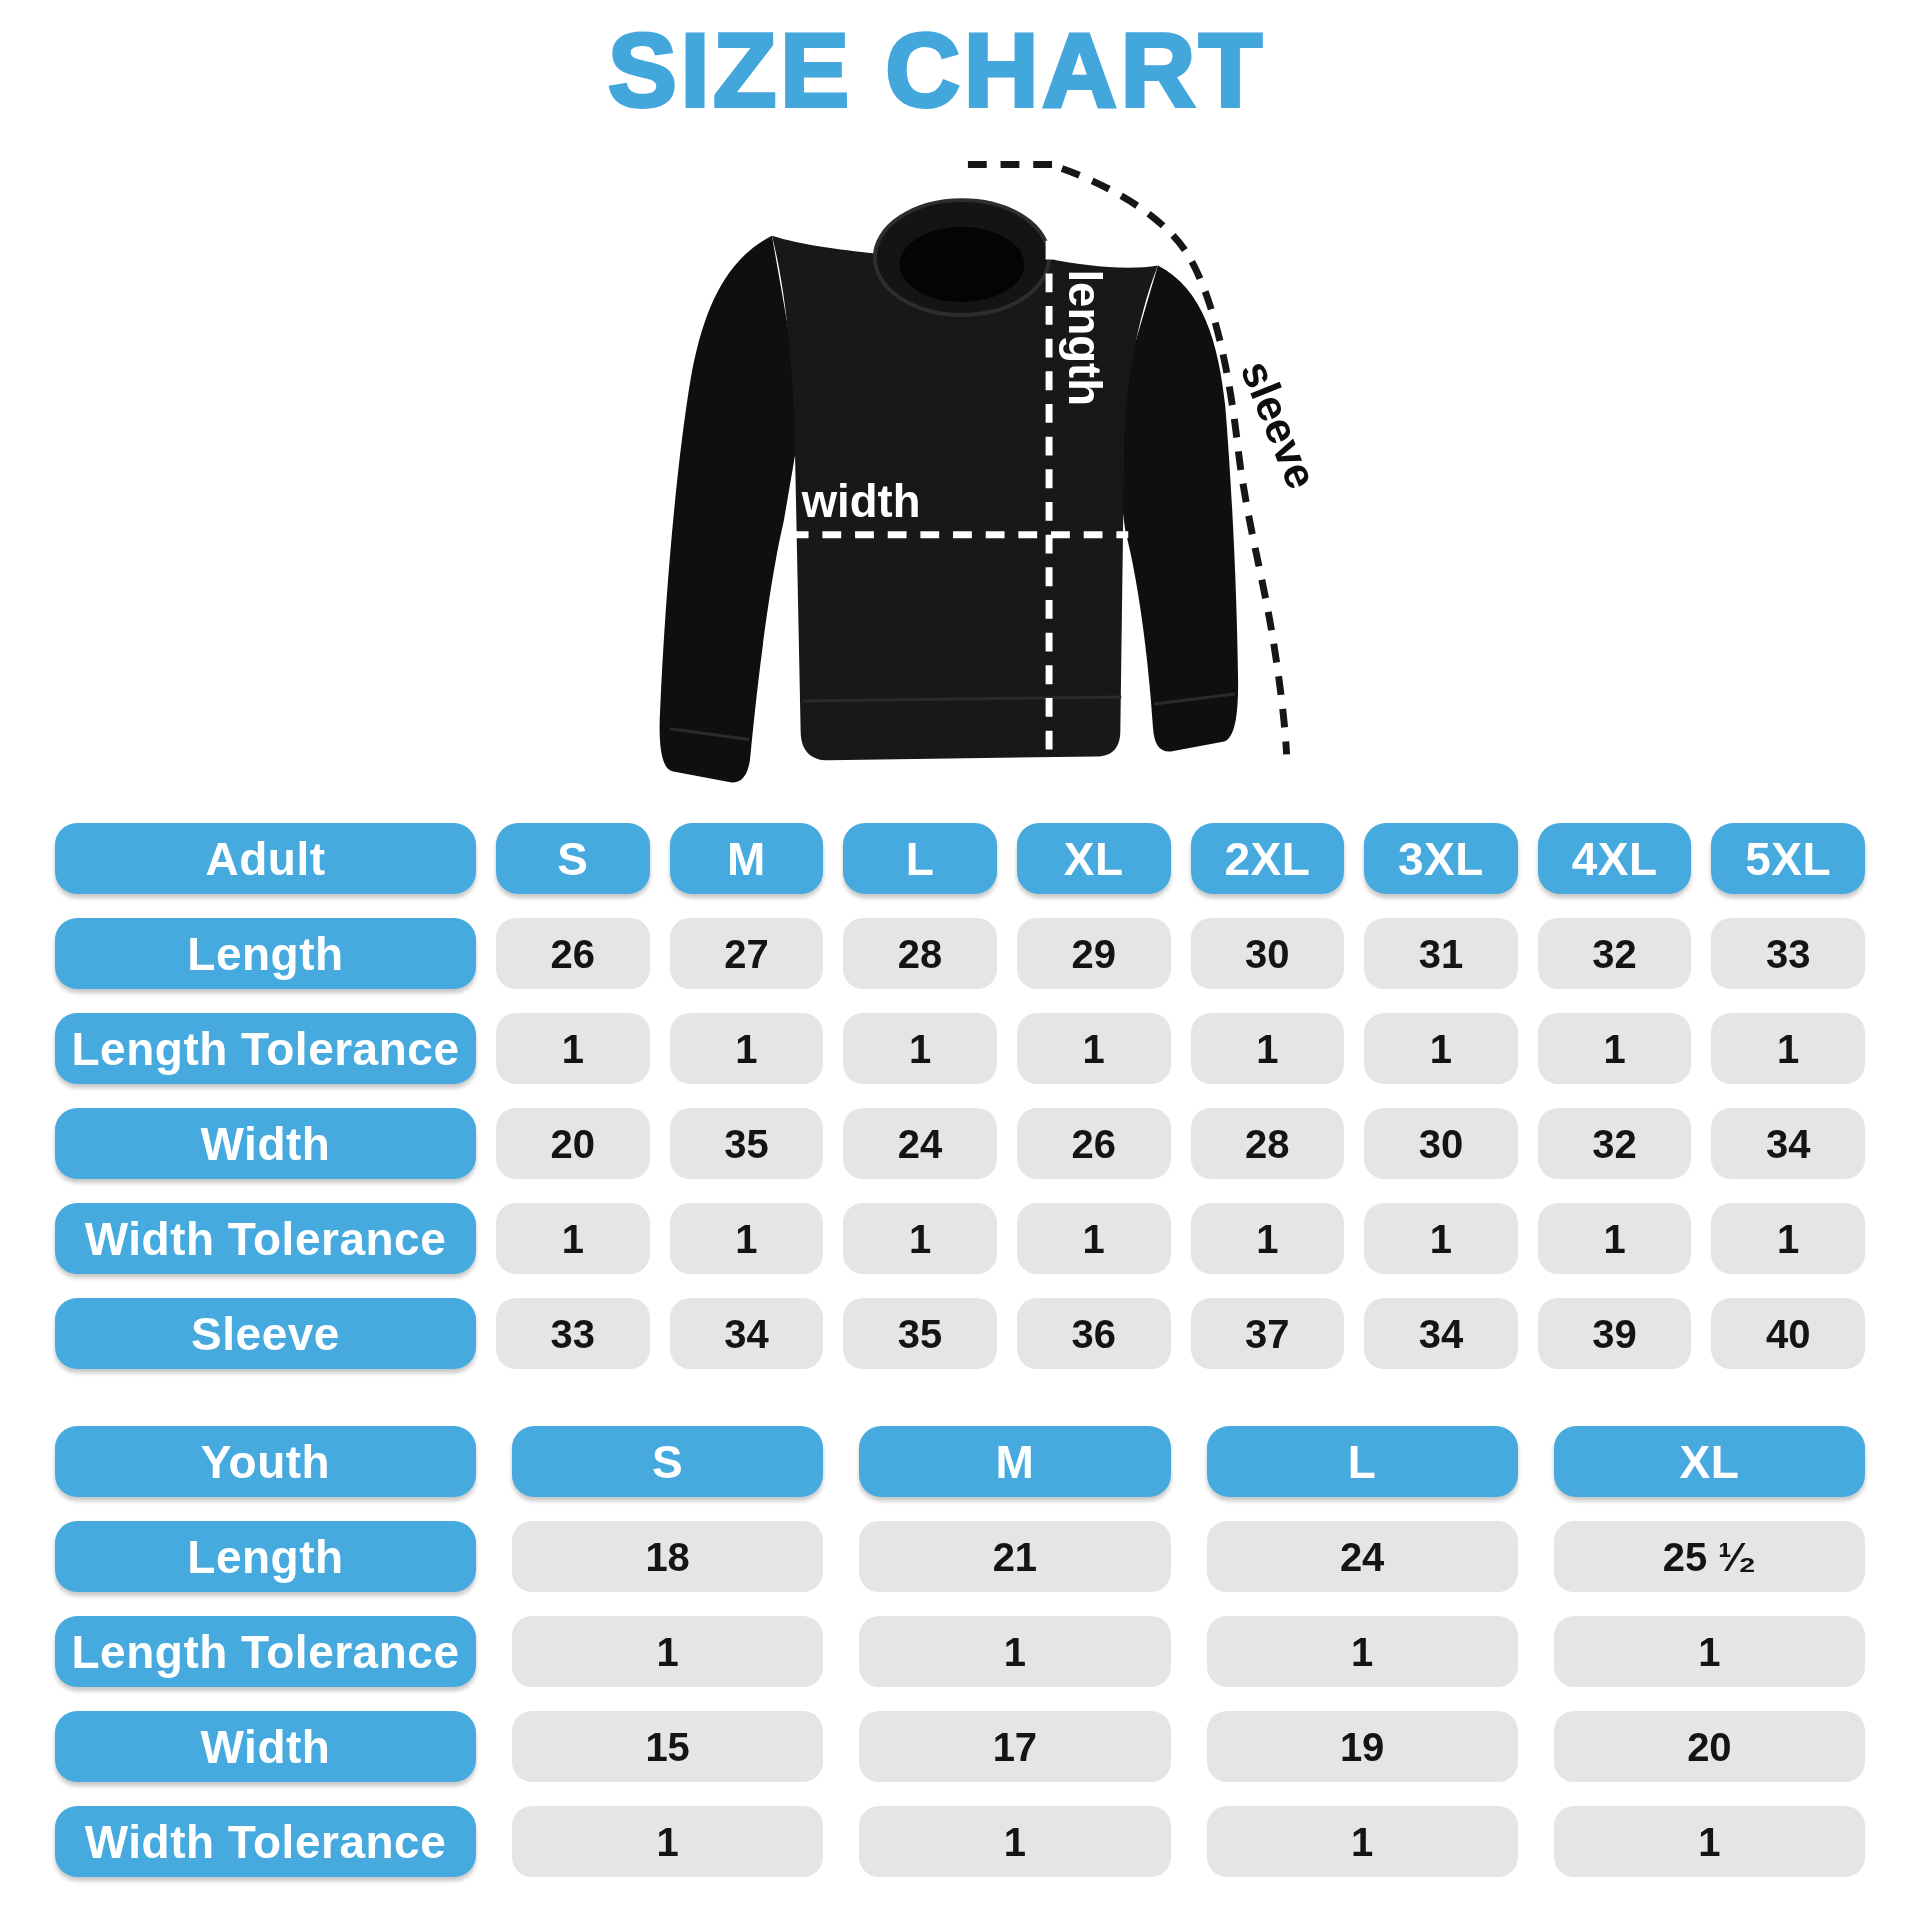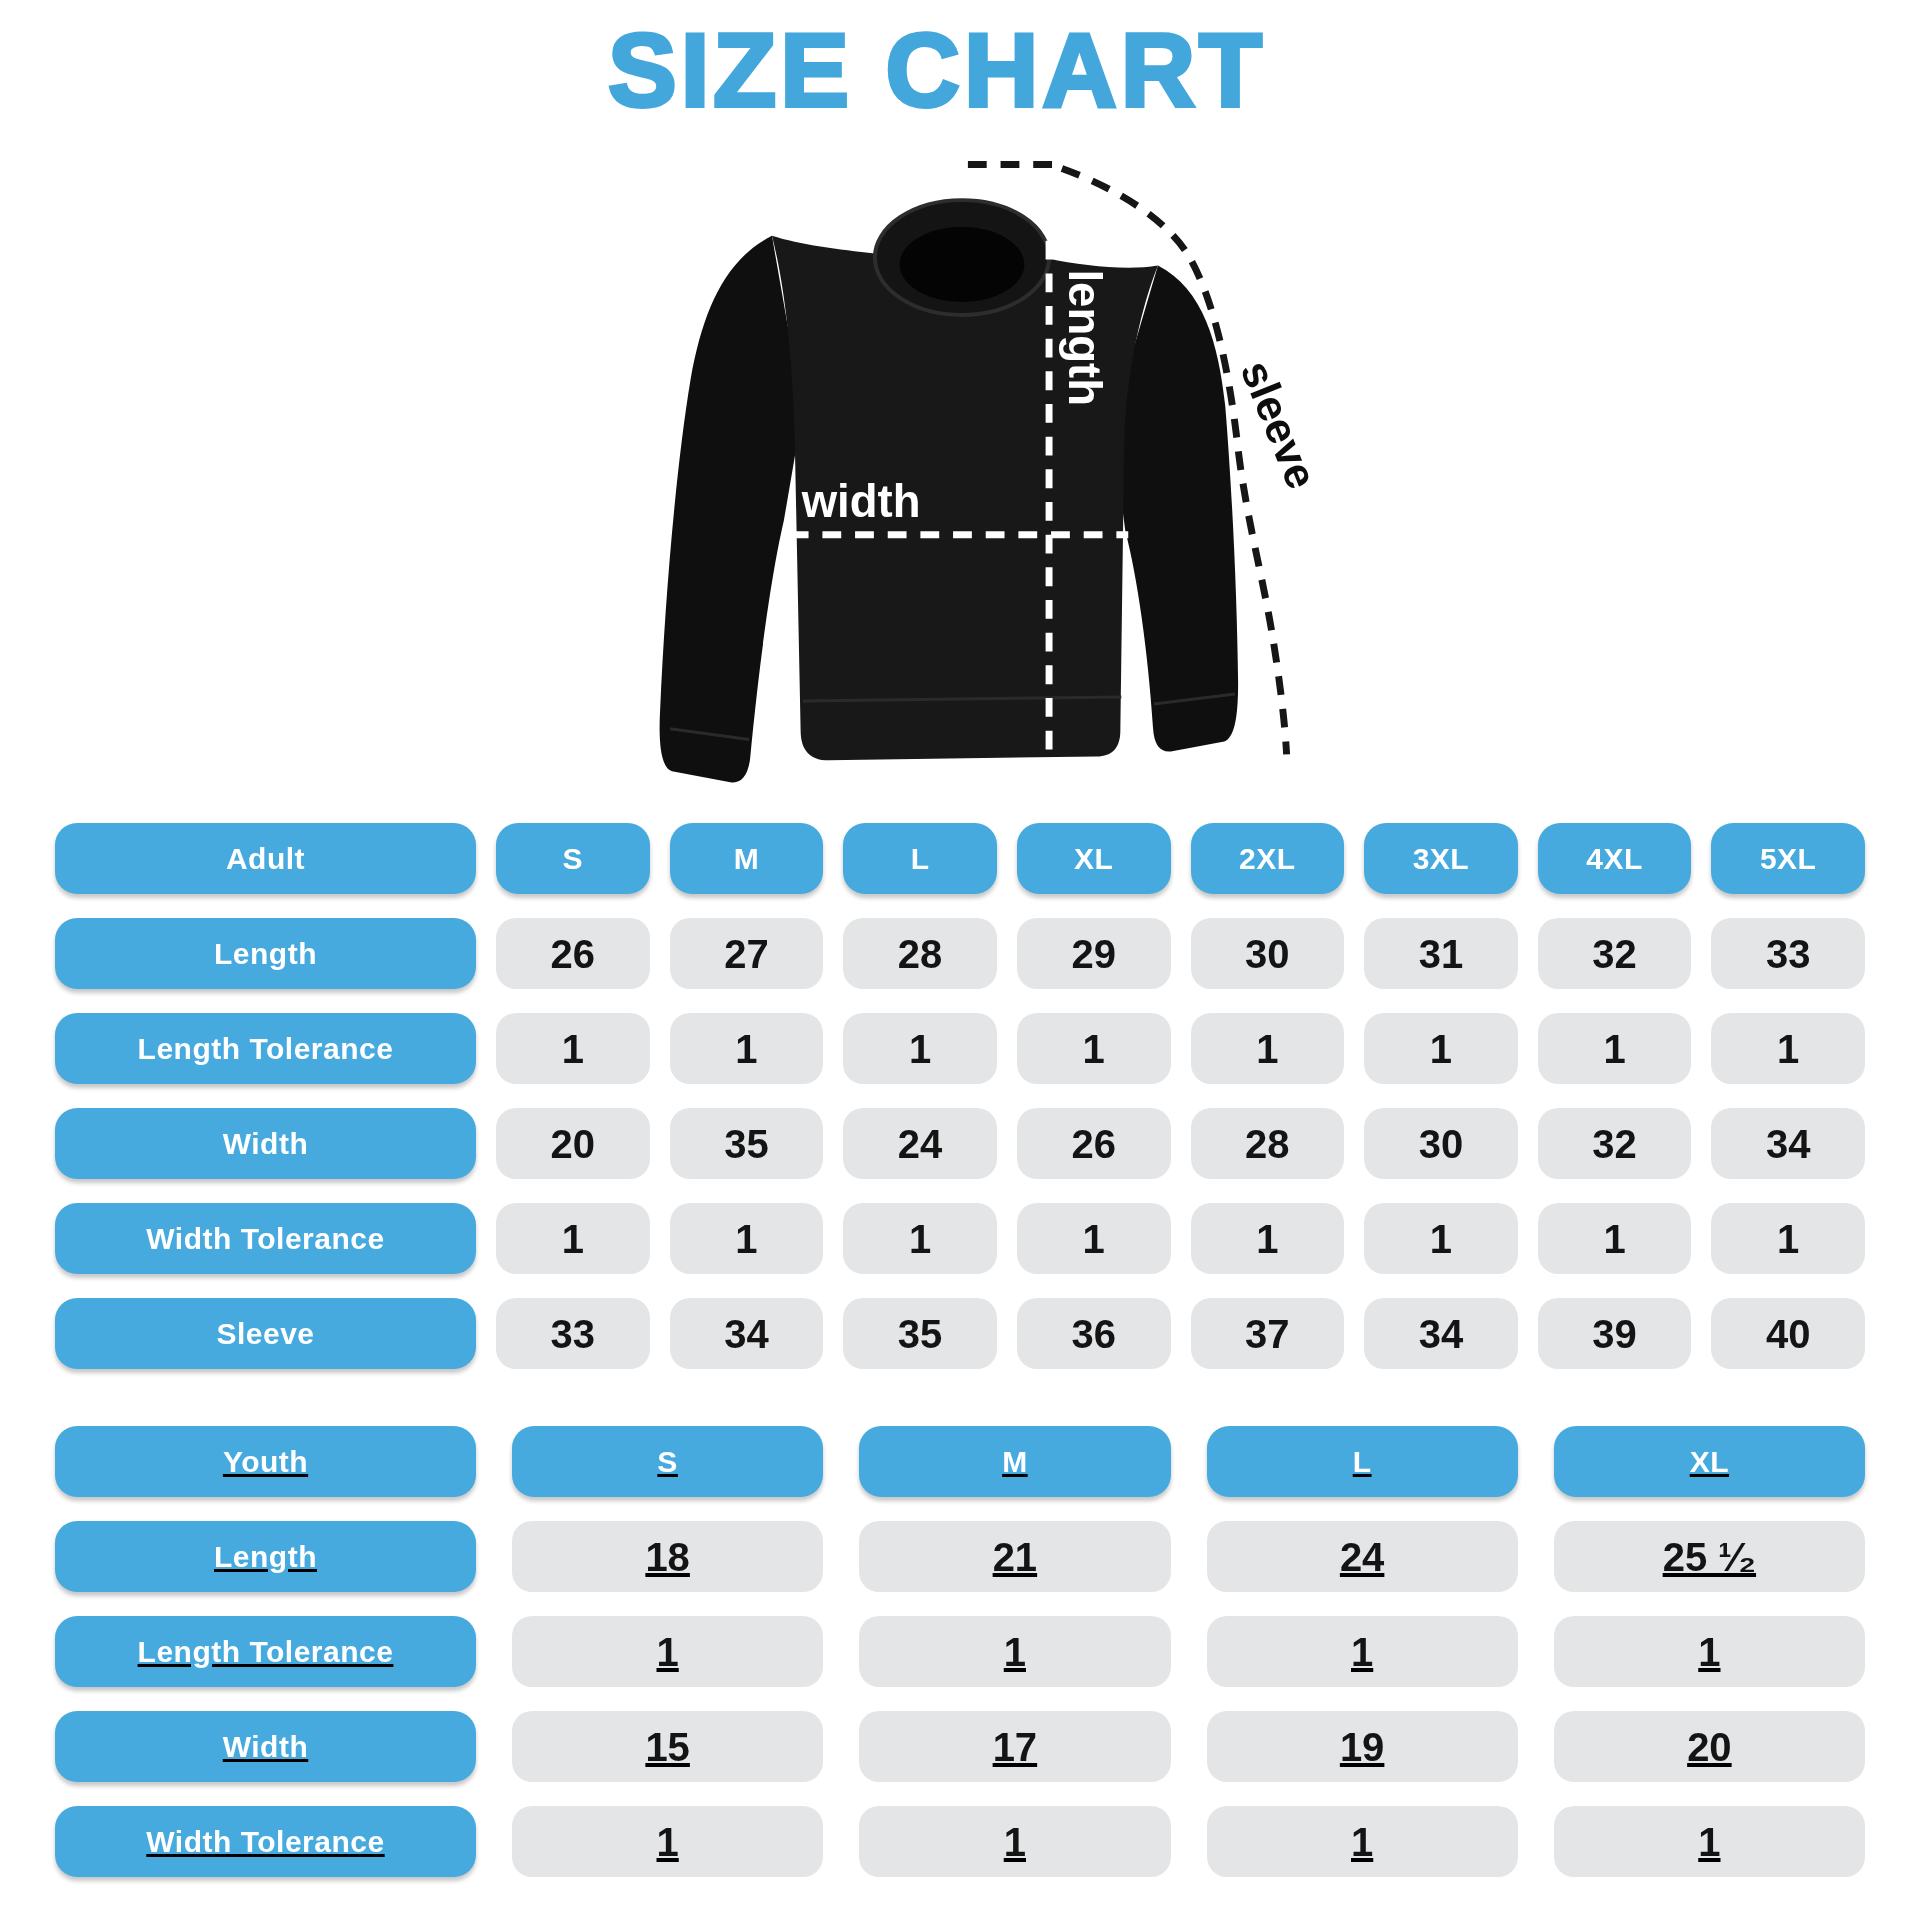--- a/index.html
+++ b/index.html
@@ -52,33 +52,32 @@
   }
   #adult-table {
     top: 823px;
     grid-template-columns: 421px repeat(8, 1fr);
     column-gap: 20px;
   }
   #youth-table {
     top: 1426px;
     grid-template-columns: 421px repeat(4, 1fr);
     column-gap: 36px;
-    text-decoration: underline;
   }
   .cell {
     display: flex;
     align-items: center;
     justify-content: center;
     font-weight: bold;
     line-height: 1;
   }
   .cell.blue {
     background: #47aadf;
     color: #ffffff;
-    font-size: 30px;
+    font-size: 46px;
     border-radius: 22px;
     box-shadow: 0 4px 4px rgba(0,0,0,0.22);
     letter-spacing: 0.5px;
   }
   .cell.gray {
     background: #e4e5e7;
     color: #141414;
     font-size: 40px;
     border-radius: 20px;
   }

